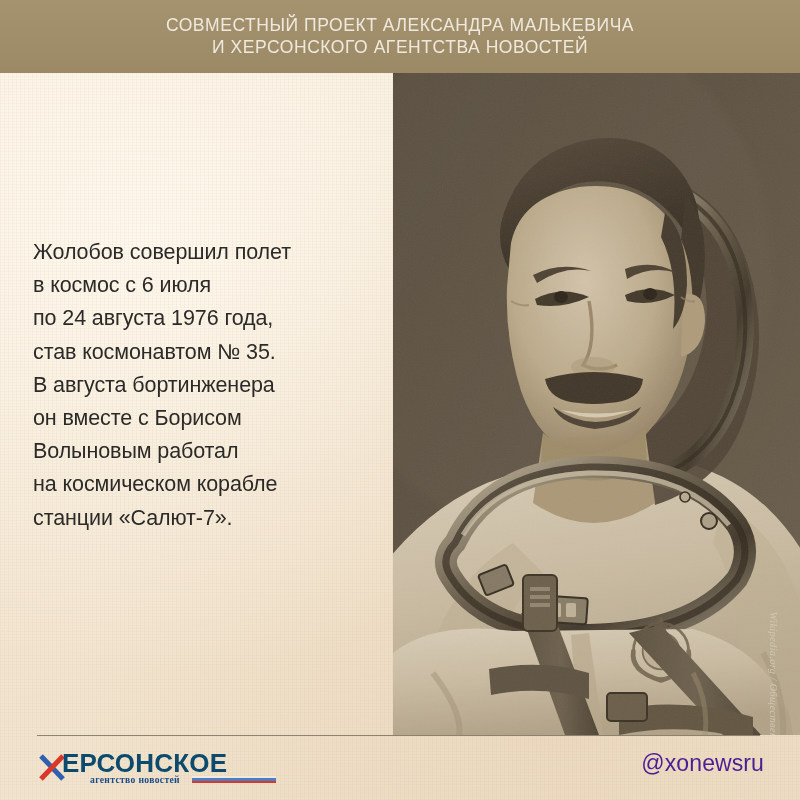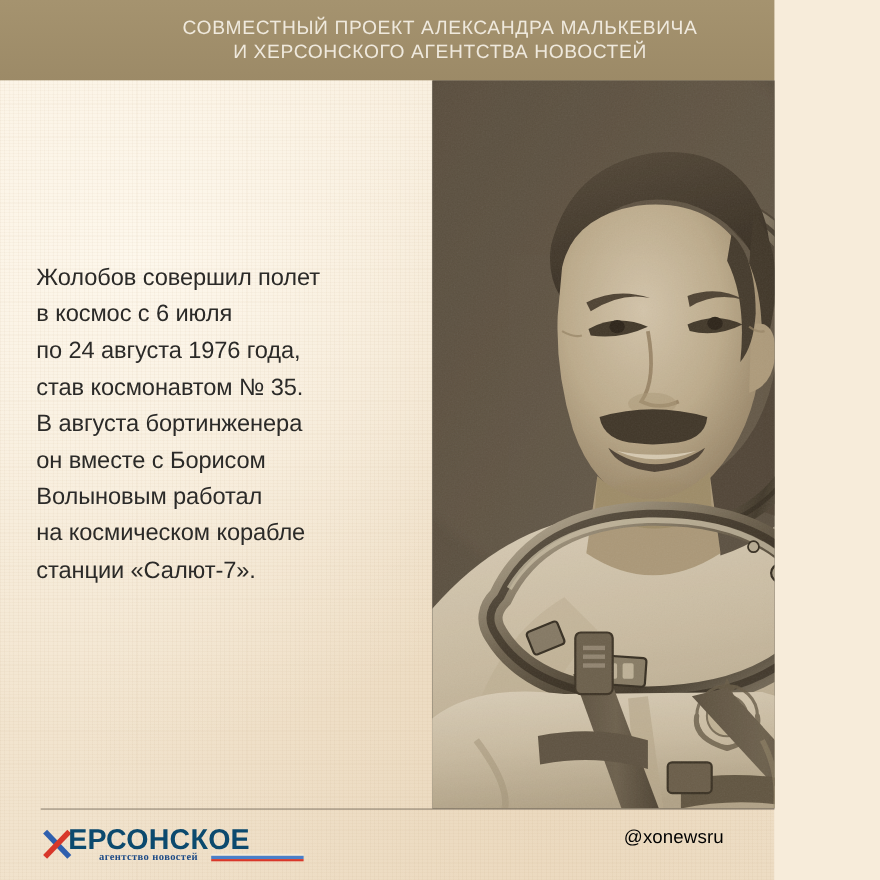--- a/index.html
+++ b/index.html
@@ -3,21 +3,21 @@
 <meta charset="utf-8">
 <style>
   * { margin:0; padding:0; box-sizing:border-box; }
   html,body { width:800px; height:800px; }
   body {
     font-family:"Liberation Sans", sans-serif;
     background:#f7ecda;
     overflow:hidden;
     position:relative;
   }
-  .card { position:absolute; inset:0; width:704px; height:800px; overflow:hidden; }
+  .card { position:absolute; inset:0; width:800px; height:800px; overflow:hidden; }
 
   
   .paper {
     position:absolute; inset:0;
     background-color:#f6ebd9;
     background-image:
       repeating-linear-gradient(0deg, rgba(190,160,120,.055) 0px, rgba(190,160,120,.055) 1px, rgba(255,255,255,0) 1px, rgba(255,255,255,0) 3px),
       repeating-linear-gradient(90deg, rgba(175,140,100,.05) 0px, rgba(175,140,100,.05) 1px, rgba(255,255,255,0) 1px, rgba(255,255,255,0) 4px),
       radial-gradient(ellipse at 18% 30%, rgba(255,250,240,.85) 0%, rgba(255,250,240,0) 55%),
       radial-gradient(ellipse at 70% 85%, rgba(225,200,165,.35) 0%, rgba(225,200,165,0) 60%),
@@ -119,22 +119,22 @@
     letter-spacing:.35px; line-height:1; white-space:nowrap;
     font-family:"Liberation Serif", serif;
   }
   .tricolor {
     position:absolute; left:154px; top:28px; width:84px; height:7px;
     display:flex; flex-direction:column;
   }
   .tri-band { height:3.5px; width:100%; }
 
   .handle {
-    position:absolute; right:46px; top:752px;
-    font-size:17px; color:#000000; letter-spacing:.1px;
+    position:absolute; right:36px; top:752px;
+    font-size:23px; color:#4c1d95; letter-spacing:.1px;
     line-height:1; white-space:nowrap; z-index:7;
   }
 </style>
 </head>
 <body>
 
 <div class="card">
 
   <div class="paper"></div>
 

